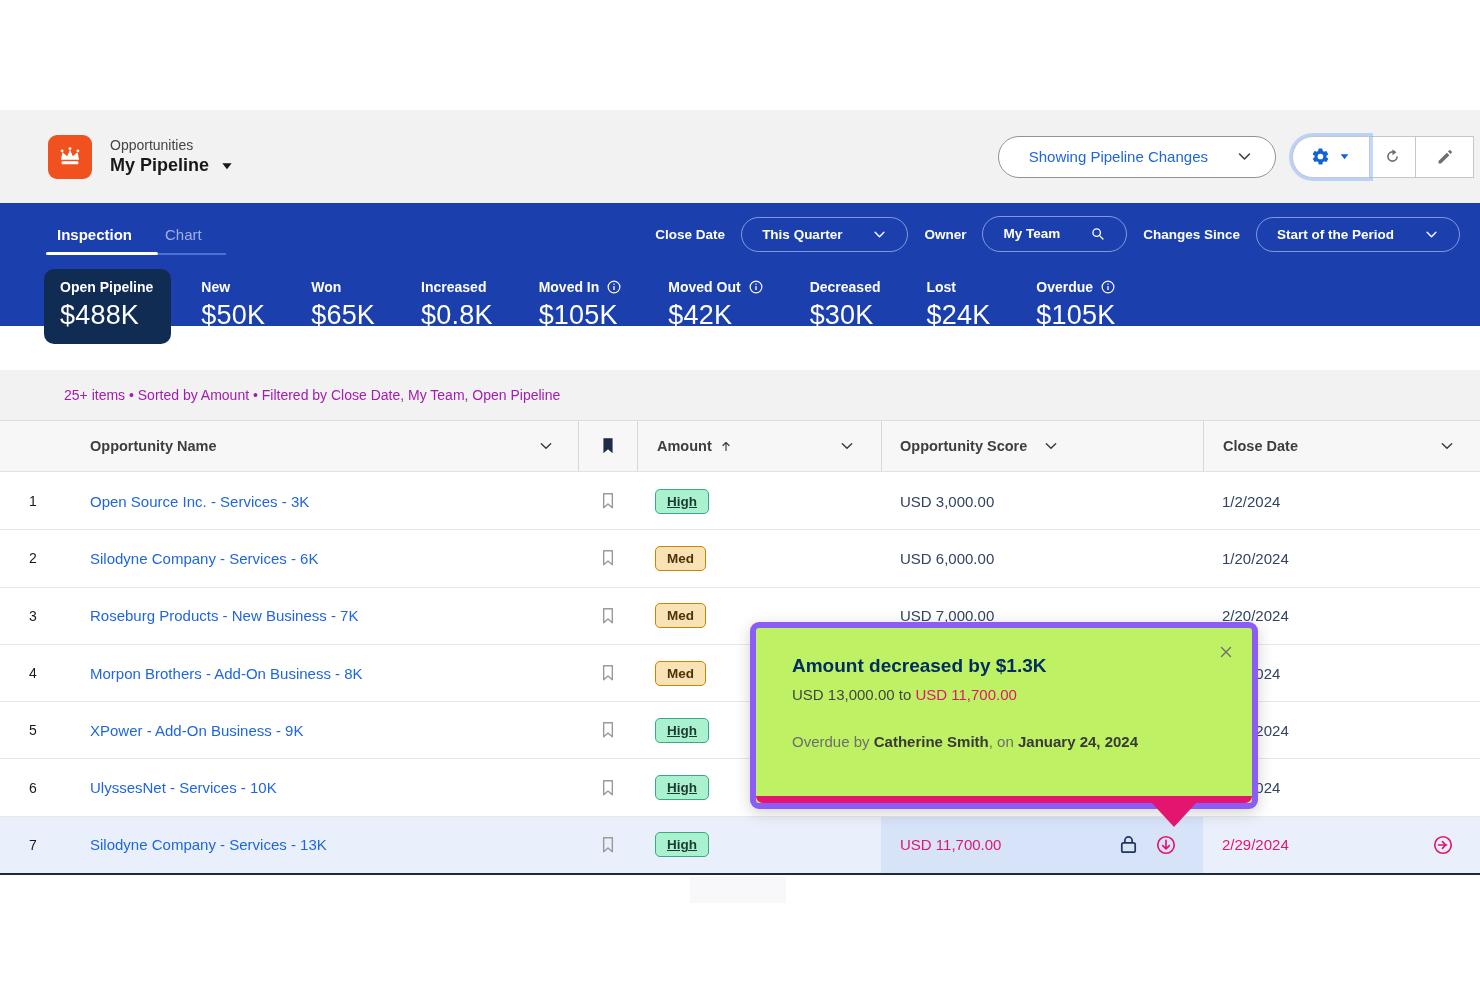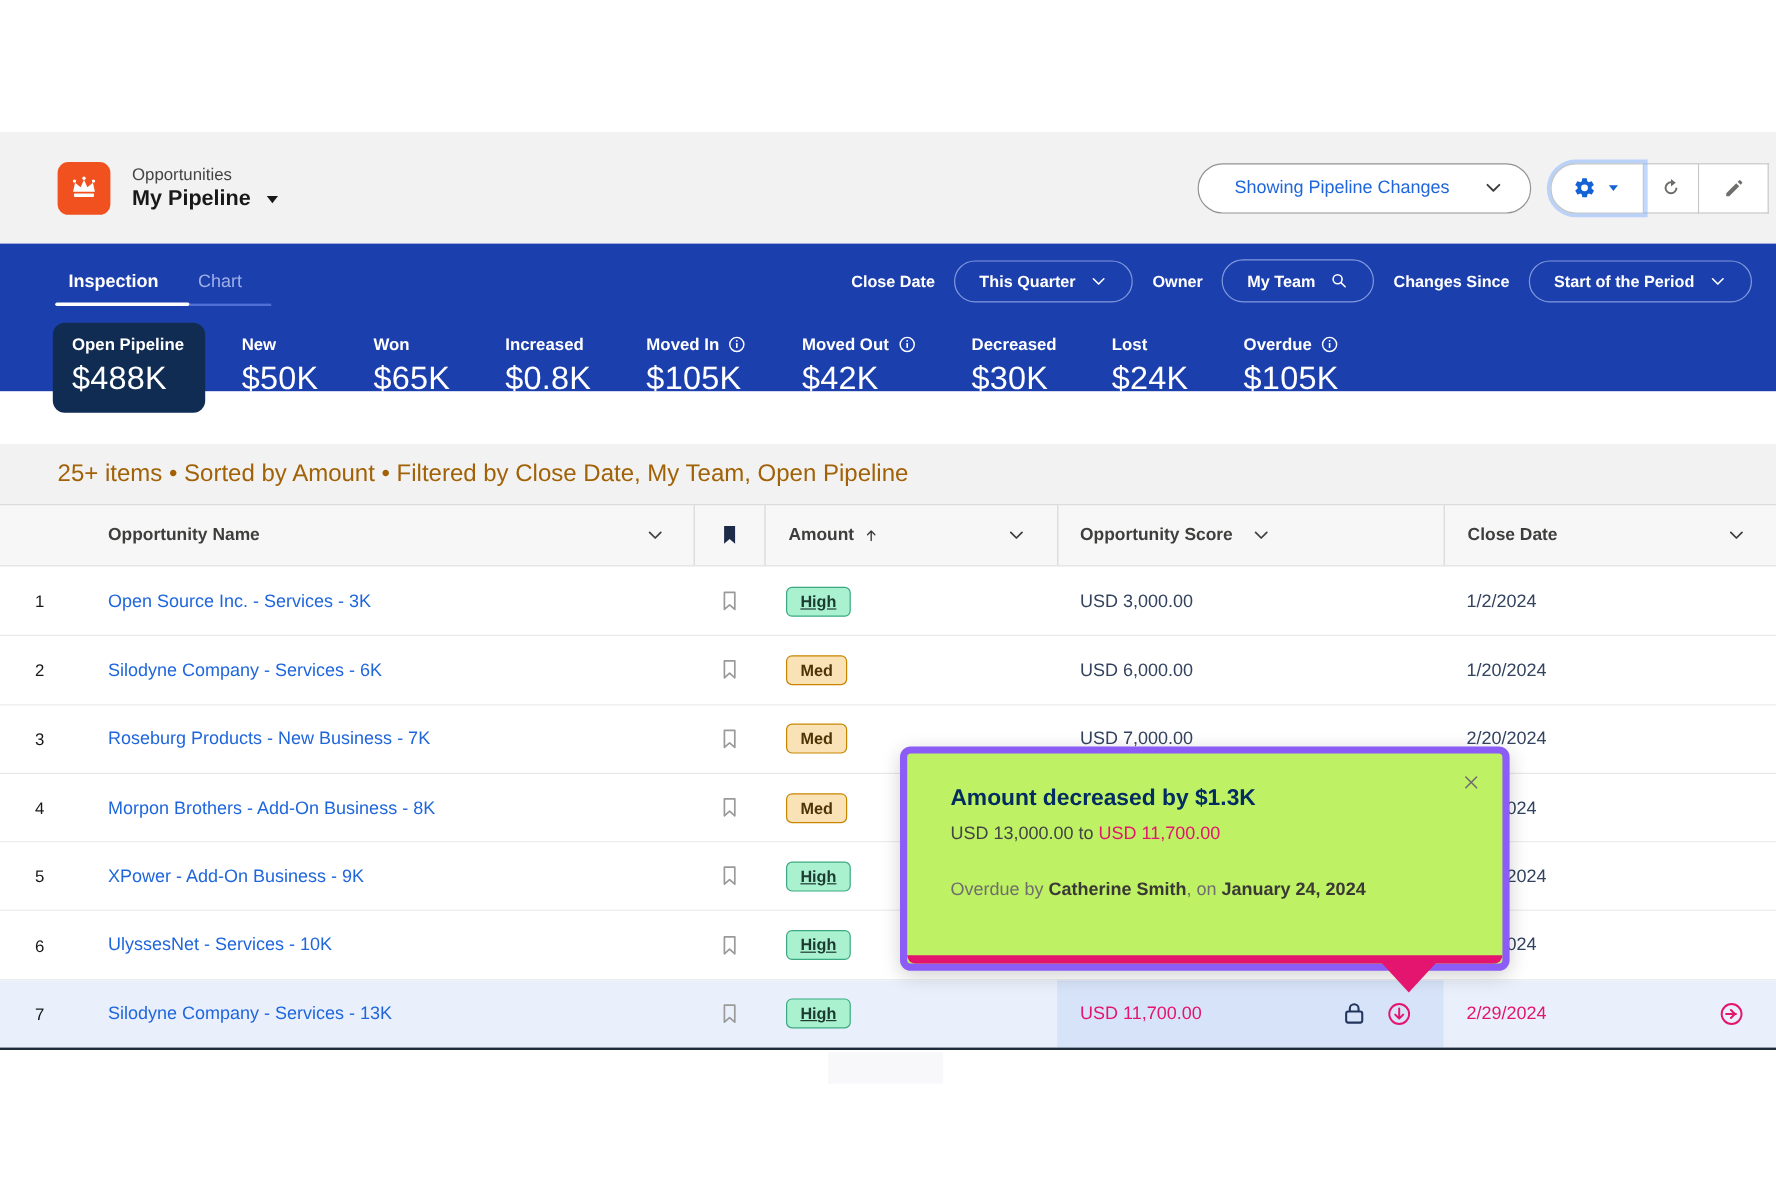--- a/index.html
+++ b/index.html
@@ -27,32 +27,32 @@
   
   .bluebar { position:absolute; left:0; right:0; top:203px; height:123px; background:#1c3fae; color:#fff; }
   .bar-top { display:flex; align-items:center; height:56px; padding:6px 38px 0 57px; }
   .tabs { display:flex; gap:33px; }
   .tab { font-size:15px; font-weight:700; color:#fff; cursor:pointer; }
   .tab.inactive { color:#9fb0e8; font-weight:400; }
   .underline-active { position:absolute; left:46px; top:49px; width:112px; height:3px; background:#fff; border-radius:2px; }
   .underline-inactive { position:absolute; left:158px; top:50px; width:68px; height:2px; background:#4f6fd6; }
   .bar-filters { margin-left:auto; display:flex; align-items:center; gap:16px; margin-right:-18px; }
   .f-label { font-size:13.5px; font-weight:600; color:#fff; white-space:nowrap; }
-  .f-pill { display:flex; align-items:flex-end; gap:12px; border:1px solid rgba(173,191,242,.7); border-radius:999px; padding:9px 20px; font-size:13.5px; font-weight:700; color:#fff; white-space:nowrap; cursor:pointer; }
+  .f-pill { display:flex; align-items:flex-start; gap:30px; border:1px solid rgba(173,191,242,.7); border-radius:999px; padding:9px 20px; font-size:13.5px; font-weight:700; color:#fff; white-space:nowrap; cursor:pointer; }
   .f-pill .chev, .f-pill .mag { color:#fff; }
 
   .metrics { display:flex; align-items:flex-start; padding:20px 40px 0 60px; }
   .metric { margin-right:46px; }
   .m-label { font-size:14px; font-weight:600; color:#fff; display:flex; align-items:center; gap:7px; white-space:nowrap; }
   .m-value { font-size:27px; font-weight:400; color:#fff; margin-top:5px; letter-spacing:.2px; }
   .metric.selected { background:#102c52; border-radius:10px; padding:10px 18px 13px 16px; margin:-10px 30px 0 -16px; }
   .info-ic { color:#fff; }
 
   
-  .status-bar { position:absolute; left:0; right:0; top:370px; height:50px; background:#f3f2f2; font-size:20px; color:#a16207; display:flex; align-items:center; padding-left:48px; }
+  .status-bar { position:absolute; left:0; right:0; top:370px; height:50px; background:#f3f2f2; font-size:14px; color:#a21caf; display:flex; align-items:center; padding-left:64px; }
 
   
   .thead { position:absolute; left:0; right:0; top:420px; height:52px; background:#f7f7f7; border-top:1px solid #dcdcdc; border-bottom:1px solid #e2e2e2; display:grid; grid-template-columns:66px 512px 59px 244px 322px 277px; }
   .th { display:flex; align-items:center; font-size:14.5px; font-weight:700; color:#3e3e3c; }
   .th.bl { border-left:1px solid #d8d8d8; }
   .th-name { padding:0 24px; justify-content:space-between; }
   .th-book { justify-content:center; color:#1d2b48; }
   .th-score { padding-left:18px; gap:16px; }
   .th-amount { padding:0 26px 0 19px; }
   .th-amount .chev { margin-left:auto; }

